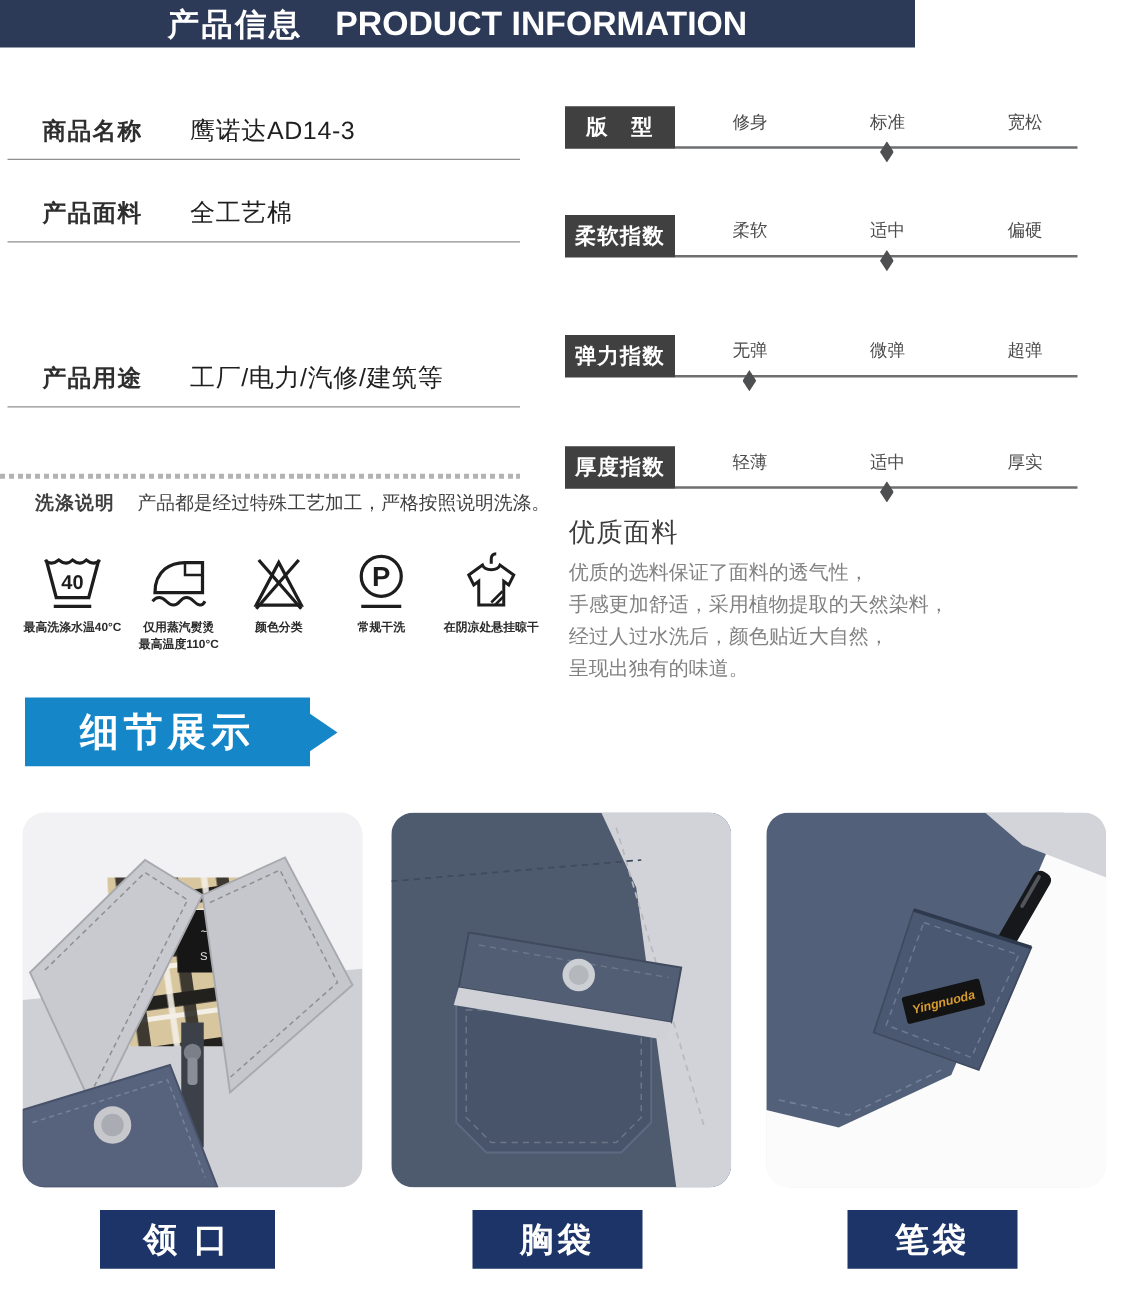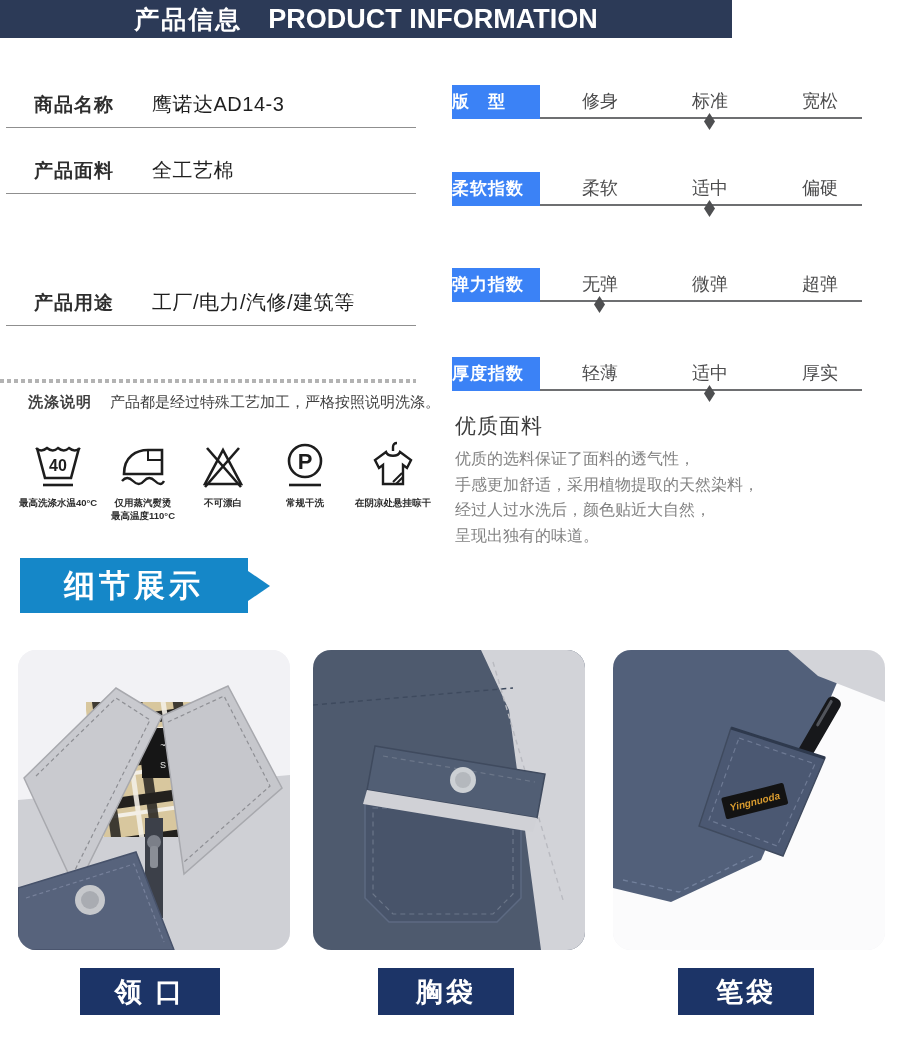--- a/index.html
+++ b/index.html
@@ -15,24 +15,24 @@
   
   .attr-row{position:absolute;left:6px;width:410px;height:38px;border-bottom:1.5px solid #8f8f8f;
             display:flex;align-items:flex-end;padding-bottom:9px;box-sizing:content-box;}
   .attr-row .lab{margin-left:28px;width:118px;font-size:19px;font-weight:bold;color:#2e2e2e;letter-spacing:1px;}
   .attr-row .val{font-size:20px;color:#1f1f1f;letter-spacing:0.5px;}
   .r1{top:80px;} .r2{top:146px;} .r3{top:211px;} .r4{top:278px;}
 
   
   .ind-row{position:absolute;left:452px;width:410px;height:60px;}
   .i1{top:85px;} .i2{top:172px;} .i3{top:268px;} .i4{top:357px;}
-  .ind-box{position:absolute;left:0;top:0;width:88px;height:34px;background:#3b82f6;color:#fff;
-           font-size:17px;font-weight:bold;text-align:left;line-height:34px;letter-spacing:1px;}
+  .ind-box{position:absolute;left:0;top:0;width:88px;height:34px;background:#404040;color:#fff;
+           font-size:17px;font-weight:bold;text-align:center;line-height:34px;letter-spacing:1px;}
   .ind-line{position:absolute;left:88px;right:0;top:32px;border-top:2px solid #6e6f71;}
-  .ind-opt{position:absolute;top:4px;transform:translateX(-50%);font-size:18px;color:#4c4c4d;white-space:nowrap;}
+  .ind-opt{position:absolute;top:4px;transform:translateX(-50%);font-size:14px;color:#4c4c4d;white-space:nowrap;}
   .oc0{left:148px;} .oc1{left:258px;} .oc2{left:368px;}
   .ind-marker{position:absolute;top:28px;width:11px;height:17px;background:#4e4f51;
               clip-path:polygon(50% 0,100% 50%,50% 100%,0 50%);}
   .mp0{left:142px;} .mp1{left:252px;}
 
   
   .fabric-head{position:absolute;left:455px;top:412px;font-size:21px;font-weight:normal;color:#3c3c3c;letter-spacing:1px;}
   .fabric-par{position:absolute;left:455px;top:446px;font-size:16px;color:#828282;line-height:25.5px;}
 
   
@@ -150,21 +150,21 @@
     <div class="cap">仅用蒸汽熨烫</div>
     <div class="cap" style="margin-top:0;">最高温度110°C</div>
   </div>
 
   <div class="care c3">
     <svg width="52" height="50" viewBox="0 0 52 50">
       <path d="M26 10 L44 44 L8 44 Z" fill="none" stroke="#1d1d1d" stroke-width="2.6"></path>
       <line x1="10" y1="8" x2="44" y2="47" stroke="#1d1d1d" stroke-width="2.6"></line>
       <line x1="42" y1="8" x2="8" y2="47" stroke="#1d1d1d" stroke-width="2.6"></line>
     </svg>
-    <div class="cap">不可漂白</div>
+    <div class="cap">颜色分类</div>
   </div>
 
   <div class="care c4">
     <svg width="52" height="50" viewBox="0 0 52 50">
       <circle cx="26" cy="21" r="16" fill="none" stroke="#1d1d1d" stroke-width="2.6"></circle>
       <text x="26" y="29" text-anchor="middle" font-size="22" font-weight="bold" fill="#1d1d1d">P</text>
       <line x1="10" y1="45" x2="42" y2="45" stroke="#1d1d1d" stroke-width="2.6"></line>
     </svg>
     <div class="cap">常规干洗</div>
   </div>

